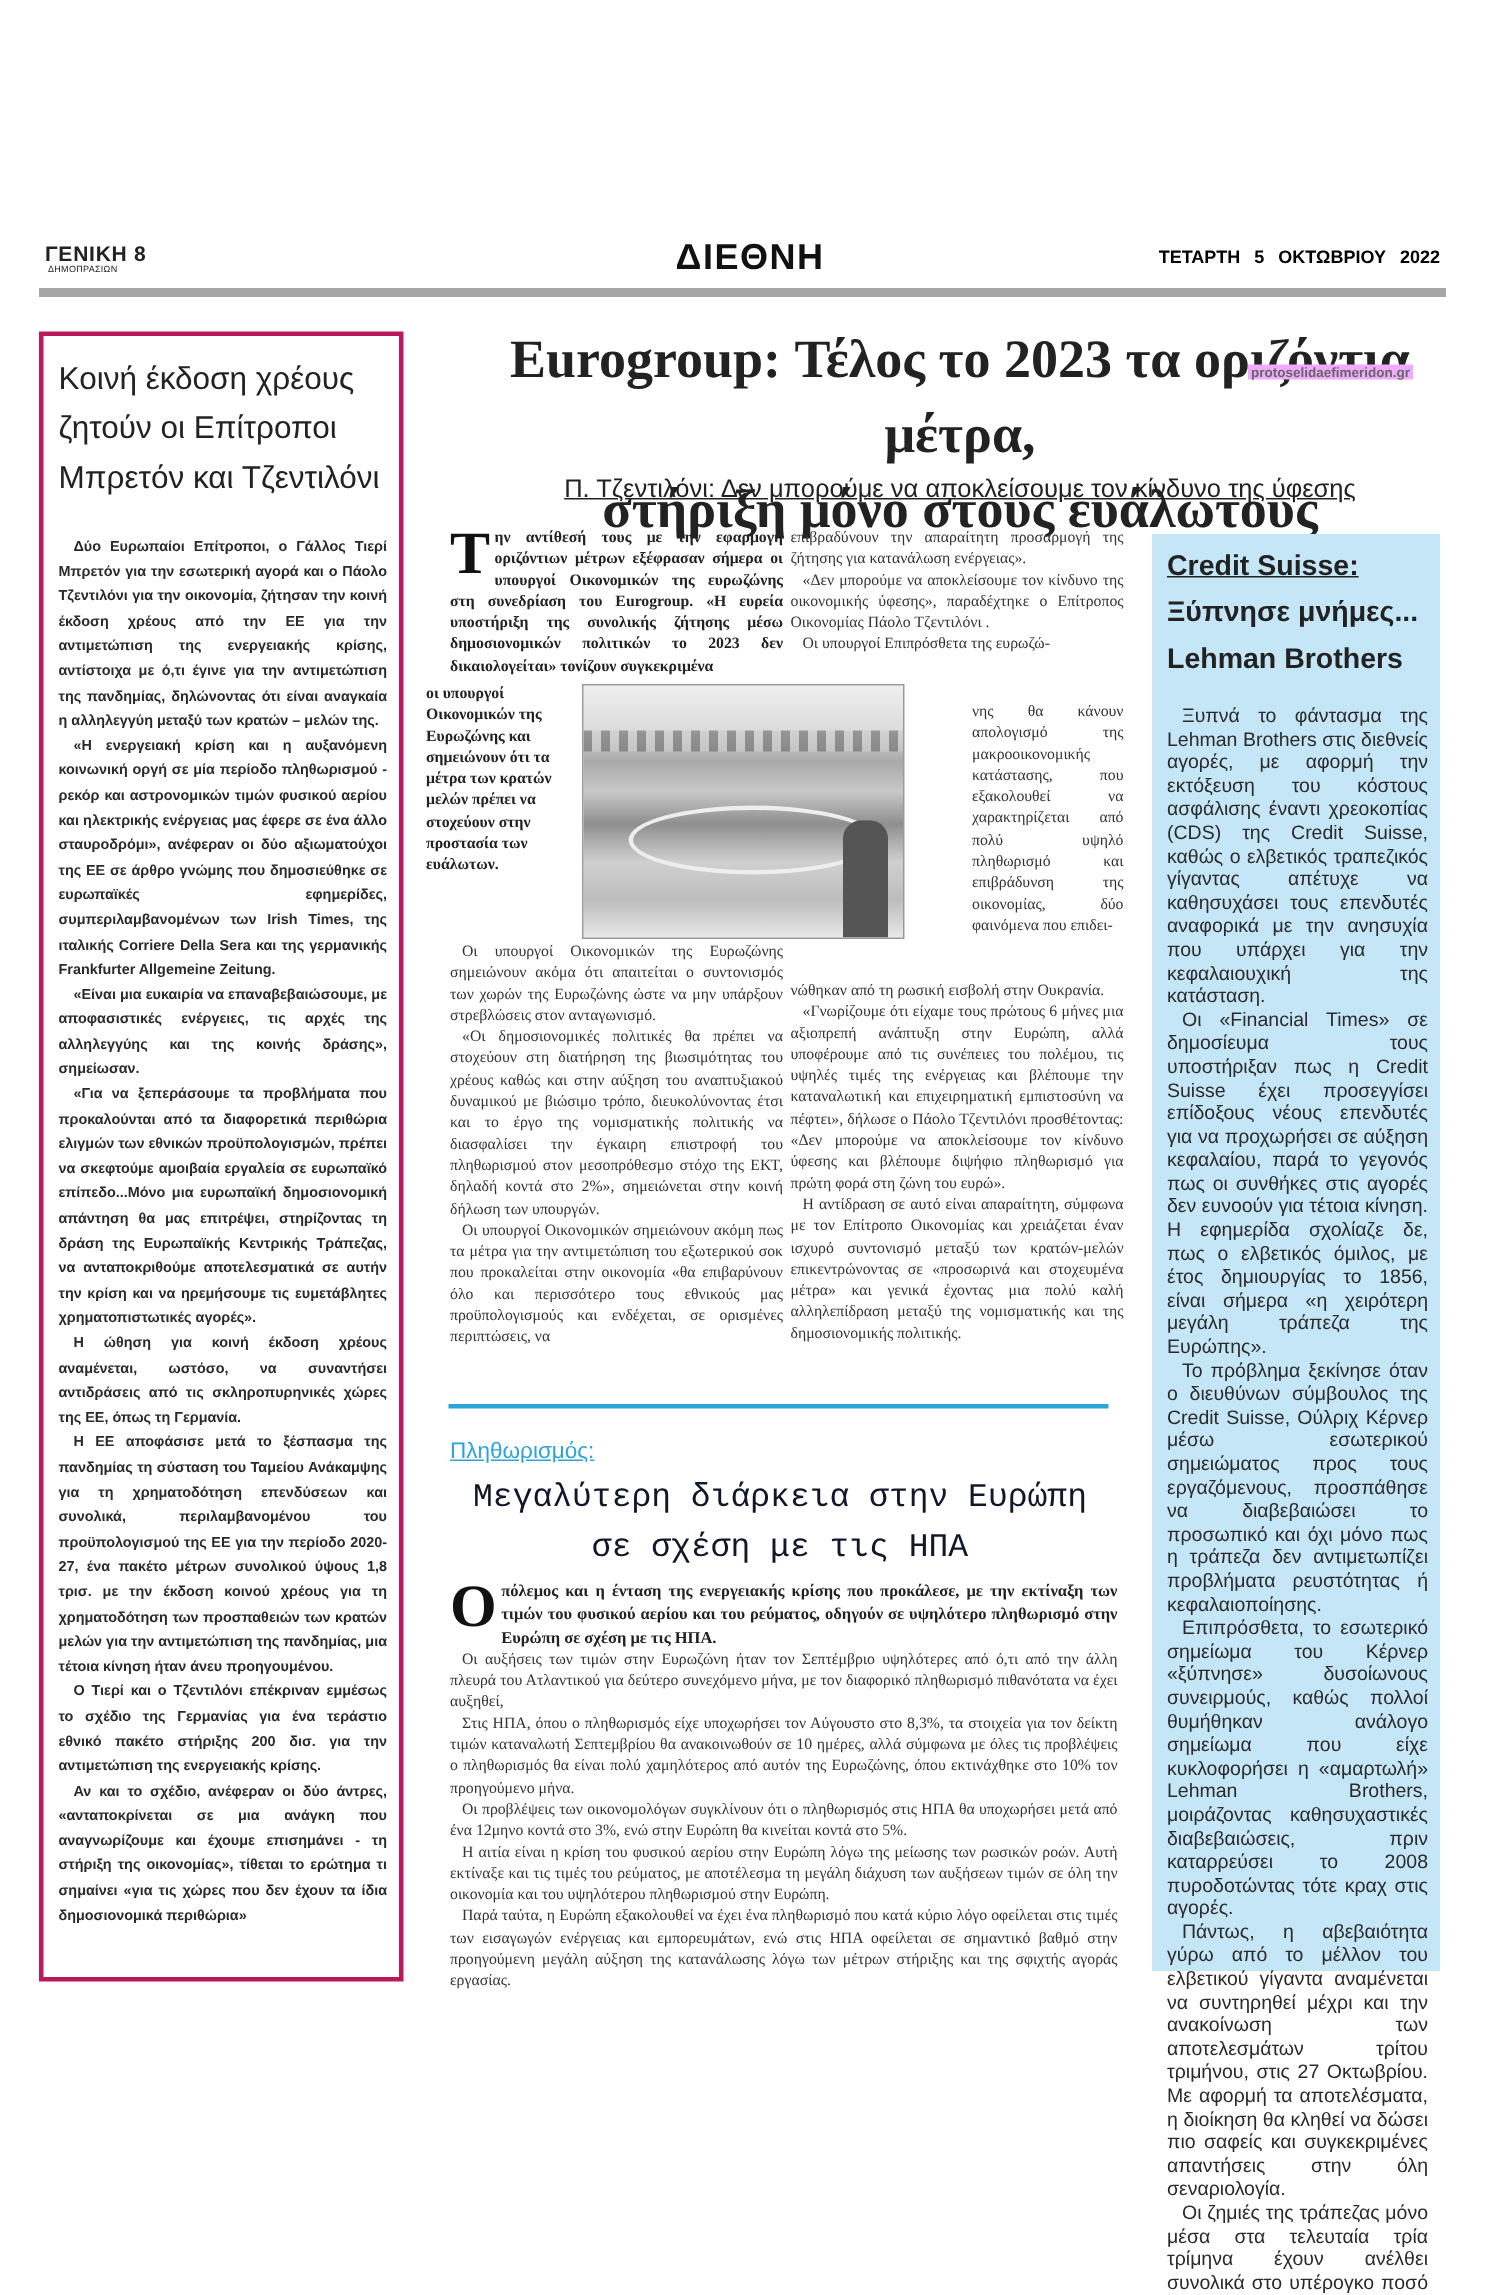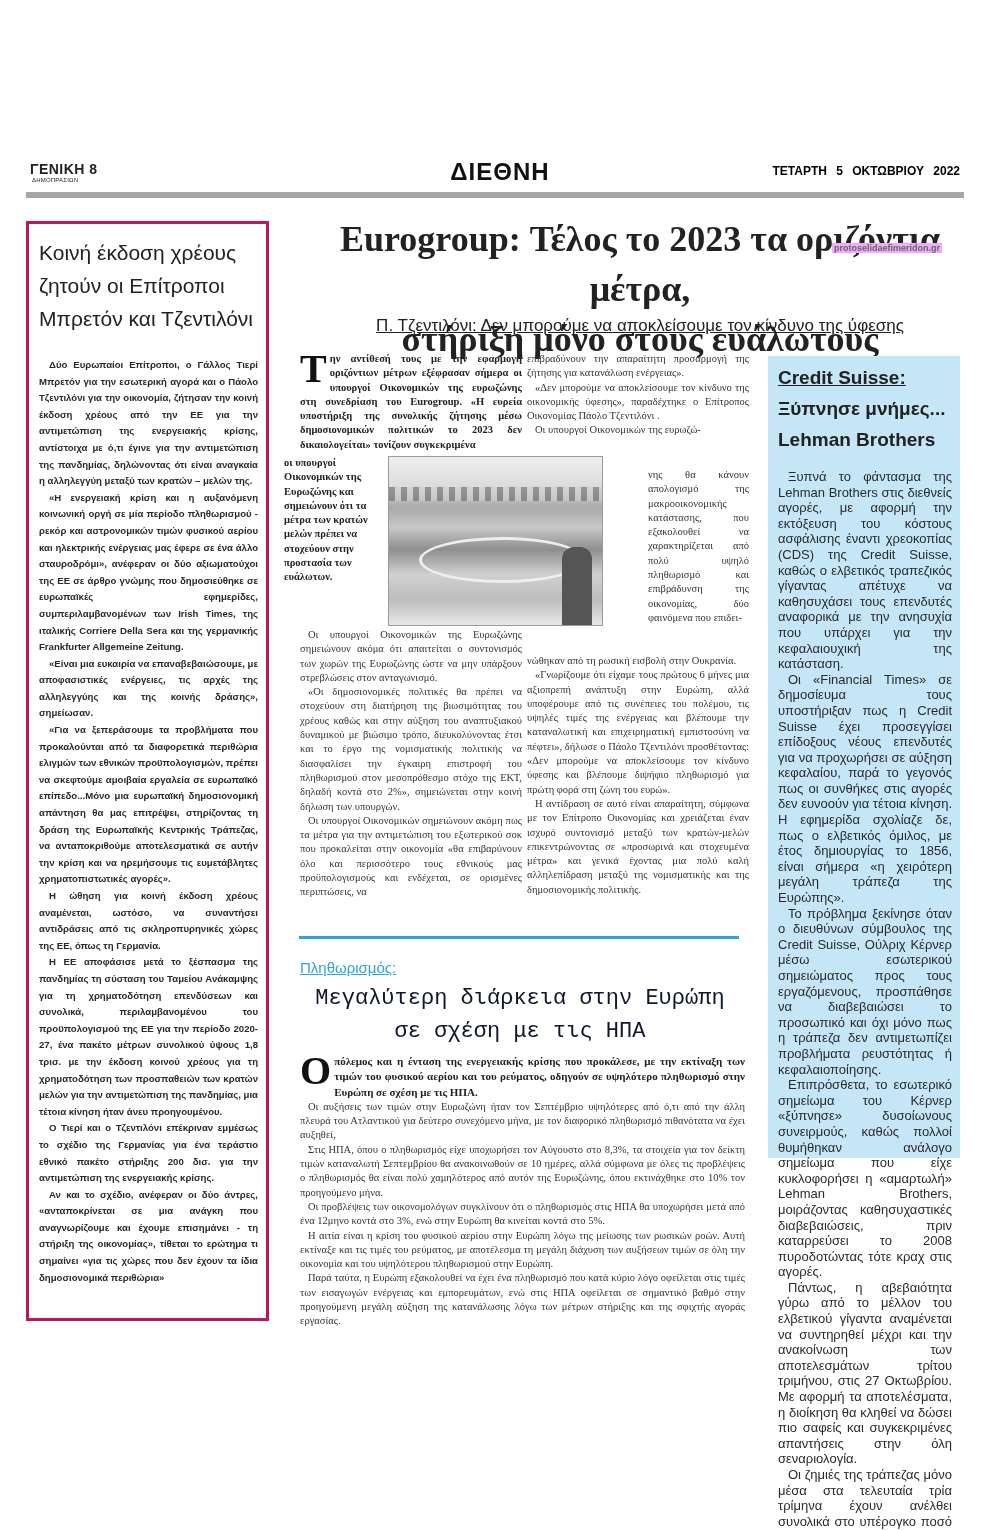--- a/index.html
+++ b/index.html
@@ -42,21 +42,21 @@
   .blue-rule { left: 299px; top: 936px; width: 440px; height: 3px; background: #2ea3d8; }
 
   
   .kicker { left: 300px; top: 959px; font-family: "Liberation Sans", sans-serif; font-size: 15px; color: #2ea3d8; text-decoration: underline; }
   .infl-title { left: 300px; width: 440px; top: 982px; text-align: center; font-family: Liberation Mono, monospace; font-size: 22px; line-height: 33px; color: #0f172a; }
   .infl-body { left: 300px; top: 1054px; width: 445px; font-family: "Liberation Serif", serif; font-size: 10.5px; line-height: 14.3px; text-align: justify; color: #333; }
   .infl-body p { margin: 0; text-indent: 8px; }
   .infl-body .lead { font-size: 11px; }
 
   
-  .rightbox { left: 768px; top: 356px; width: 192px; height: 802px; background: #c5e6f6; box-sizing: border-box; padding: 6px 8px 0 10px; }
+  .rightbox { left: 768px; top: 356px; width: 192px; height: 958px; background: #c5e6f6; box-sizing: border-box; padding: 6px 8px 0 10px; }
   .rightbox h3 { margin: 0 0 14px 0; font-family: "Liberation Sans", sans-serif; font-weight: bold; font-size: 19px; line-height: 31px; color: #222; }
   .rightbox h3 .u { text-decoration: underline; }
   .rb-text { font-family: "Liberation Sans", sans-serif; font-weight: normal; font-size: 13px; line-height: 15.6px; text-align: justify; color: #2a2a2a; }
   .rb-text p { margin: 0; text-indent: 10px; }
 </style>
 </head>
 <body>
 
 <div class="abs hdr-left">
   <span>ΓΕΝΙΚΗ  8</span>
@@ -102,21 +102,21 @@
 
 <div class="abs col" style="left:300px; top:628px; width:222px;">
   <p>Οι υπουργοί Οικονομικών της Ευρωζώνης σημειώνουν ακόμα ότι απαιτείται ο συντονισμός των χωρών της Ευρωζώνης ώστε να μην υπάρξουν στρεβλώσεις στον ανταγωνισμό.</p>
   <p>«Οι δημοσιονομικές πολιτικές θα πρέπει να στοχεύουν στη διατήρηση της βιωσιμότητας του χρέους καθώς και στην αύξηση του αναπτυξιακού δυναμικού με βιώσιμο τρόπο, διευκολύνοντας έτσι και το έργο της νομισματικής πολιτικής να διασφαλίσει την έγκαιρη επιστροφή του πληθωρισμού στον μεσοπρόθεσμο στόχο της ΕΚΤ, δηλαδή κοντά στο 2%», σημειώνεται στην κοινή δήλωση των υπουργών.</p>
   <p>Οι υπουργοί Οικονομικών σημειώνουν ακόμη πως τα μέτρα για την αντιμετώπιση του εξωτερικού σοκ που προκαλείται στην οικονομία «θα επιβαρύνουν όλο και περισσότερο τους εθνικούς μας προϋπολογισμούς και ενδέχεται, σε ορισμένες περιπτώσεις, να</p>
 </div>
 
 <div class="abs col col2">
   <p style="text-indent:0">επιβραδύνουν την απαραίτητη προσαρμογή της ζήτησης για κατανάλωση ενέργειας».</p>
   <p>«Δεν μπορούμε να αποκλείσουμε τον κίνδυνο της οικονομικής ύφεσης», παραδέχτηκε ο Επίτροπος Οικονομίας Πάολο Τζεντιλόνι .</p>
-  <p>Οι υπουργοί Οικονομικών της ευρωζώ-</p>
+  <p>Οι υπουργοί Επιπρόσθετα της ευρωζώ-</p>
 </div>
 <div class="abs col col2-wrap">νης θα κάνουν απολογισμό της μακροοικονομικής κατάστασης, που εξακολουθεί να χαρακτηρίζεται από πολύ υψηλό πληθωρισμό και επιβράδυνση της οικονομίας, δύο φαινόμενα που επιδει-</div>
 
 <div class="abs col" style="left:527px; top:654px; width:222px;">
   <p style="text-indent:0">νώθηκαν από τη ρωσική εισβολή στην Ουκρανία.</p>
   <p>«Γνωρίζουμε ότι είχαμε τους πρώτους 6 μήνες μια αξιοπρεπή ανάπτυξη στην Ευρώπη, αλλά υποφέρουμε από τις συνέπειες του πολέμου, τις υψηλές τιμές της ενέργειας και βλέπουμε την καταναλωτική και επιχειρηματική εμπιστοσύνη να πέφτει», δήλωσε ο Πάολο Τζεντιλόνι προσθέτοντας: «Δεν μπορούμε να αποκλείσουμε τον κίνδυνο ύφεσης και βλέπουμε διψήφιο πληθωρισμό για πρώτη φορά στη ζώνη του ευρώ».</p>
   <p>Η αντίδραση σε αυτό είναι απαραίτητη, σύμφωνα με τον Επίτροπο Οικονομίας και χρειάζεται έναν ισχυρό συντονισμό μεταξύ των κρατών-μελών επικεντρώνοντας σε «προσωρινά και στοχευμένα μέτρα» και γενικά έχοντας μια πολύ καλή αλληλεπίδραση μεταξύ της νομισματικής και της δημοσιονομικής πολιτικής.</p>
 </div>
 
 <div class="abs blue-rule"></div>

